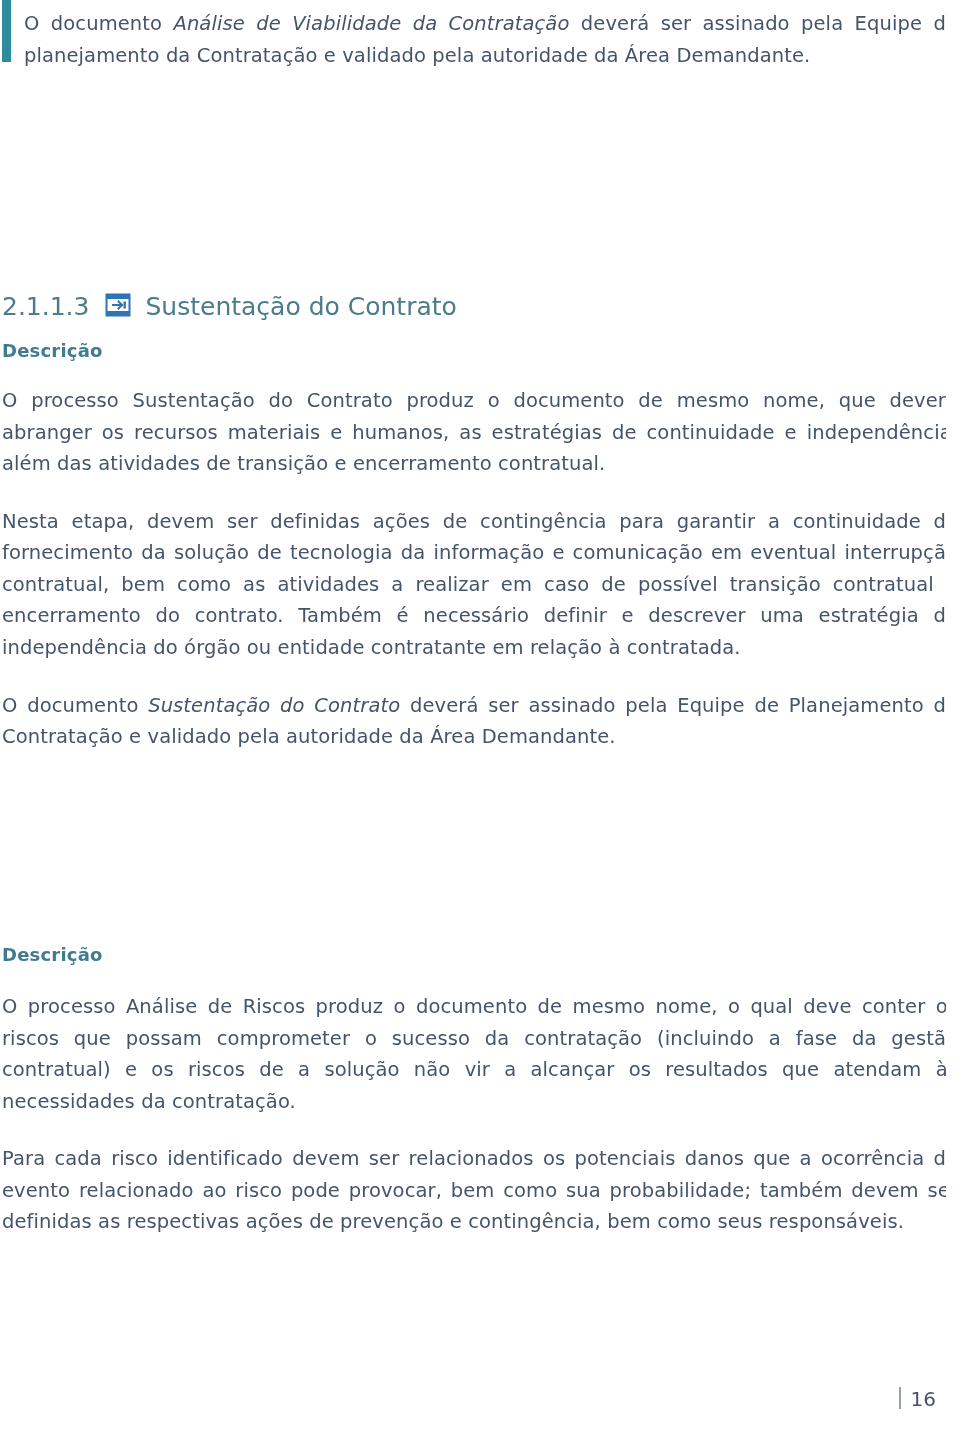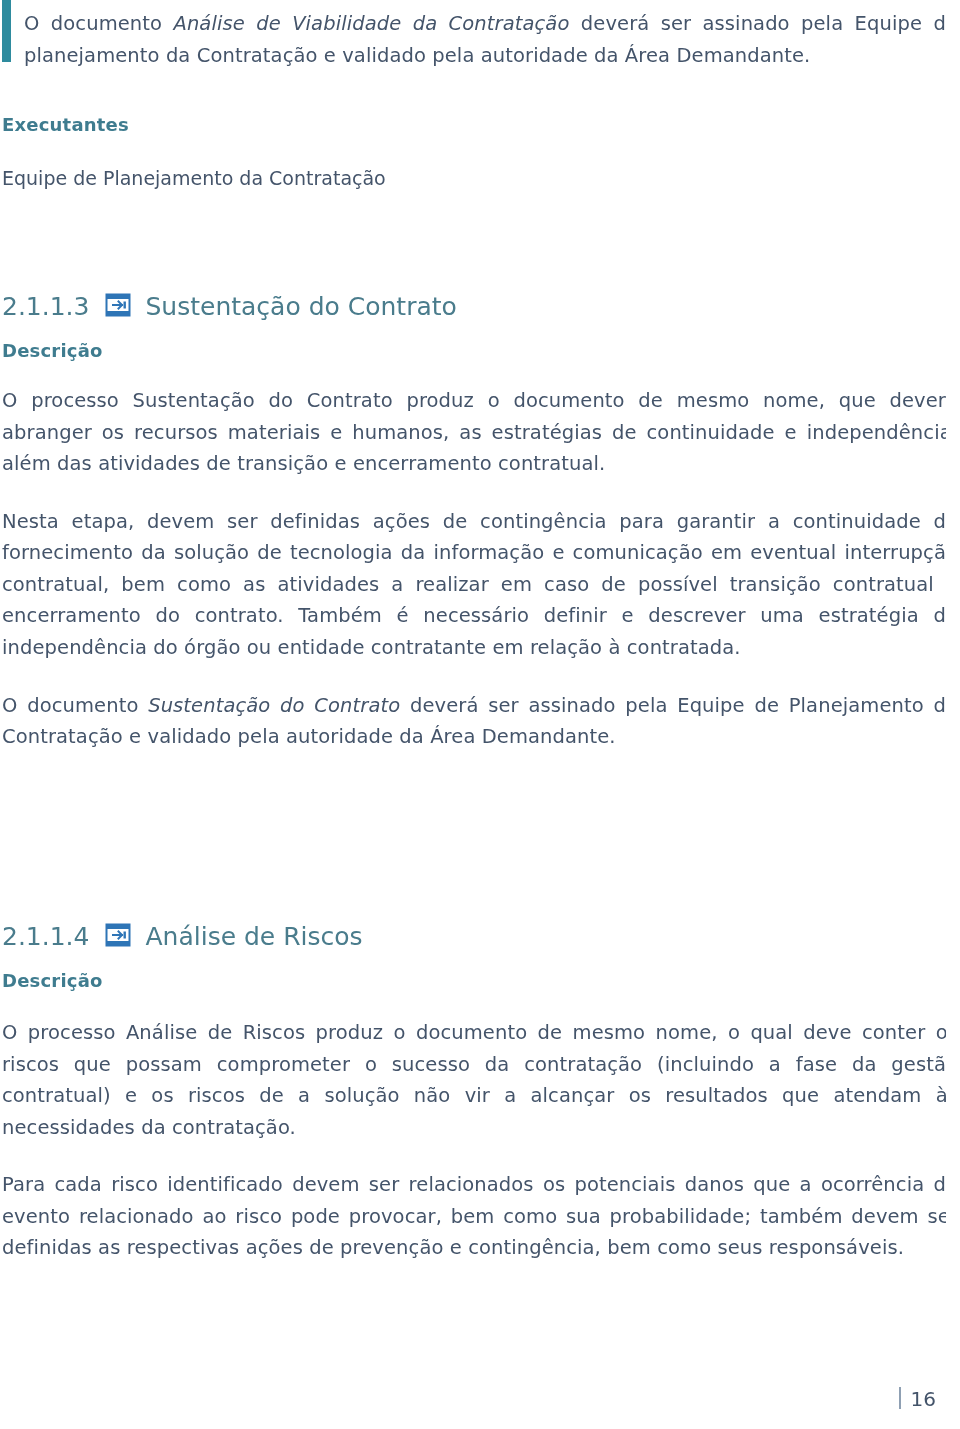--- a/index.html
+++ b/index.html
@@ -126,22 +126,20 @@
 <div class="page">
 
   <div class="top-block">
     <div class="accent-bar"></div>
     <p class="para" style="padding-top:8px;">
       <span>O documento </span><span class="italic">Análise de Viabilidade da Contratação</span><span> deverá ser assinado pela Equipe de planejamento da Contratação e validado pela autoridade da Área Demandante.</span>
     </p>
   </div>
 
   <div style="position:absolute; left:2px; top:114px; width:956px;">
-    <p class="sub-head">Executantes</p>
-    <p class="plain-line" style="margin-top:28px;">Equipe de Planejamento da Contratação</p>
   </div>
 
   <div style="position:absolute; left:2px; top:293px; width:956px;">
 
     <div class="section-heading">
       <span class="sec-num">2.1.1.3</span>
       <span class="sec-icon">
         <svg width="26" height="24" viewBox="0 0 26 24" xmlns="http://www.w3.org/2000/svg">
           <rect x="1.5" y="1.5" width="23" height="21" fill="#ffffff" stroke="#2e75b6" stroke-width="2"></rect>
           <rect x="1.5" y="1.5" width="23" height="4.5" fill="#2e75b6"></rect>
@@ -159,33 +157,20 @@
 
     <p class="para" style="margin-top:26px;">Nesta etapa, devem ser definidas ações de contingência para garantir a continuidade do fornecimento da solução de tecnologia da informação e comunicação em eventual interrupção contratual, bem como as atividades a realizar em caso de possível transição contratual e encerramento do contrato. Também é necessário definir e descrever uma estratégia de independência do órgão ou entidade contratante em relação à contratada.</p>
 
     <p class="para" style="margin-top:26px;">
       <span>O documento </span><span class="italic">Sustentação do Contrato</span><span> deverá ser assinado pela Equipe de Planejamento da Contratação e validado pela autoridade da Área Demandante.</span>
     </p>
   </div>
 
   <div style="position:absolute; left:2px; top:923px; width:956px;">
 
-    <div class="section-heading">
-      <span class="sec-num">2.1.1.4</span>
-      <span class="sec-icon">
-        <svg width="26" height="24" viewBox="0 0 26 24" xmlns="http://www.w3.org/2000/svg">
-          <rect x="1.5" y="1.5" width="23" height="21" fill="#ffffff" stroke="#2e75b6" stroke-width="2"></rect>
-          <rect x="1.5" y="1.5" width="23" height="4.5" fill="#2e75b6"></rect>
-          <rect x="1.5" y="18" width="23" height="4.5" fill="#2e75b6"></rect>
-          <path d="M8 12 L17 12 M13.5 8.5 L17 12 L13.5 15.5" fill="none" stroke="#2e75b6" stroke-width="2" stroke-linecap="square"></path>
-          <rect x="18.5" y="8.5" width="2.4" height="7" fill="#2e75b6"></rect>
-        </svg>
-      </span>
-      <span class="sec-title">Análise de Riscos</span>
-    </div>
 
     <p class="sub-head" style="margin-top:21px;">Descrição</p>
 
     <p class="para" style="margin-top:26px;">O processo Análise de Riscos produz o documento de mesmo nome, o qual deve conter os riscos que possam comprometer o sucesso da contratação (incluindo a fase da gestão contratual) e os riscos de a solução não vir a alcançar os resultados que atendam às necessidades da contratação.</p>
 
     <p class="para" style="margin-top:26px;">Para cada risco identificado devem ser relacionados os potenciais danos que a ocorrência do evento relacionado ao risco pode provocar, bem como sua probabilidade; também devem ser definidas as respectivas ações de prevenção e contingência, bem como seus responsáveis.</p>
   </div>
 
   <div class="footer">
     <span class="footer-rule"></span>

